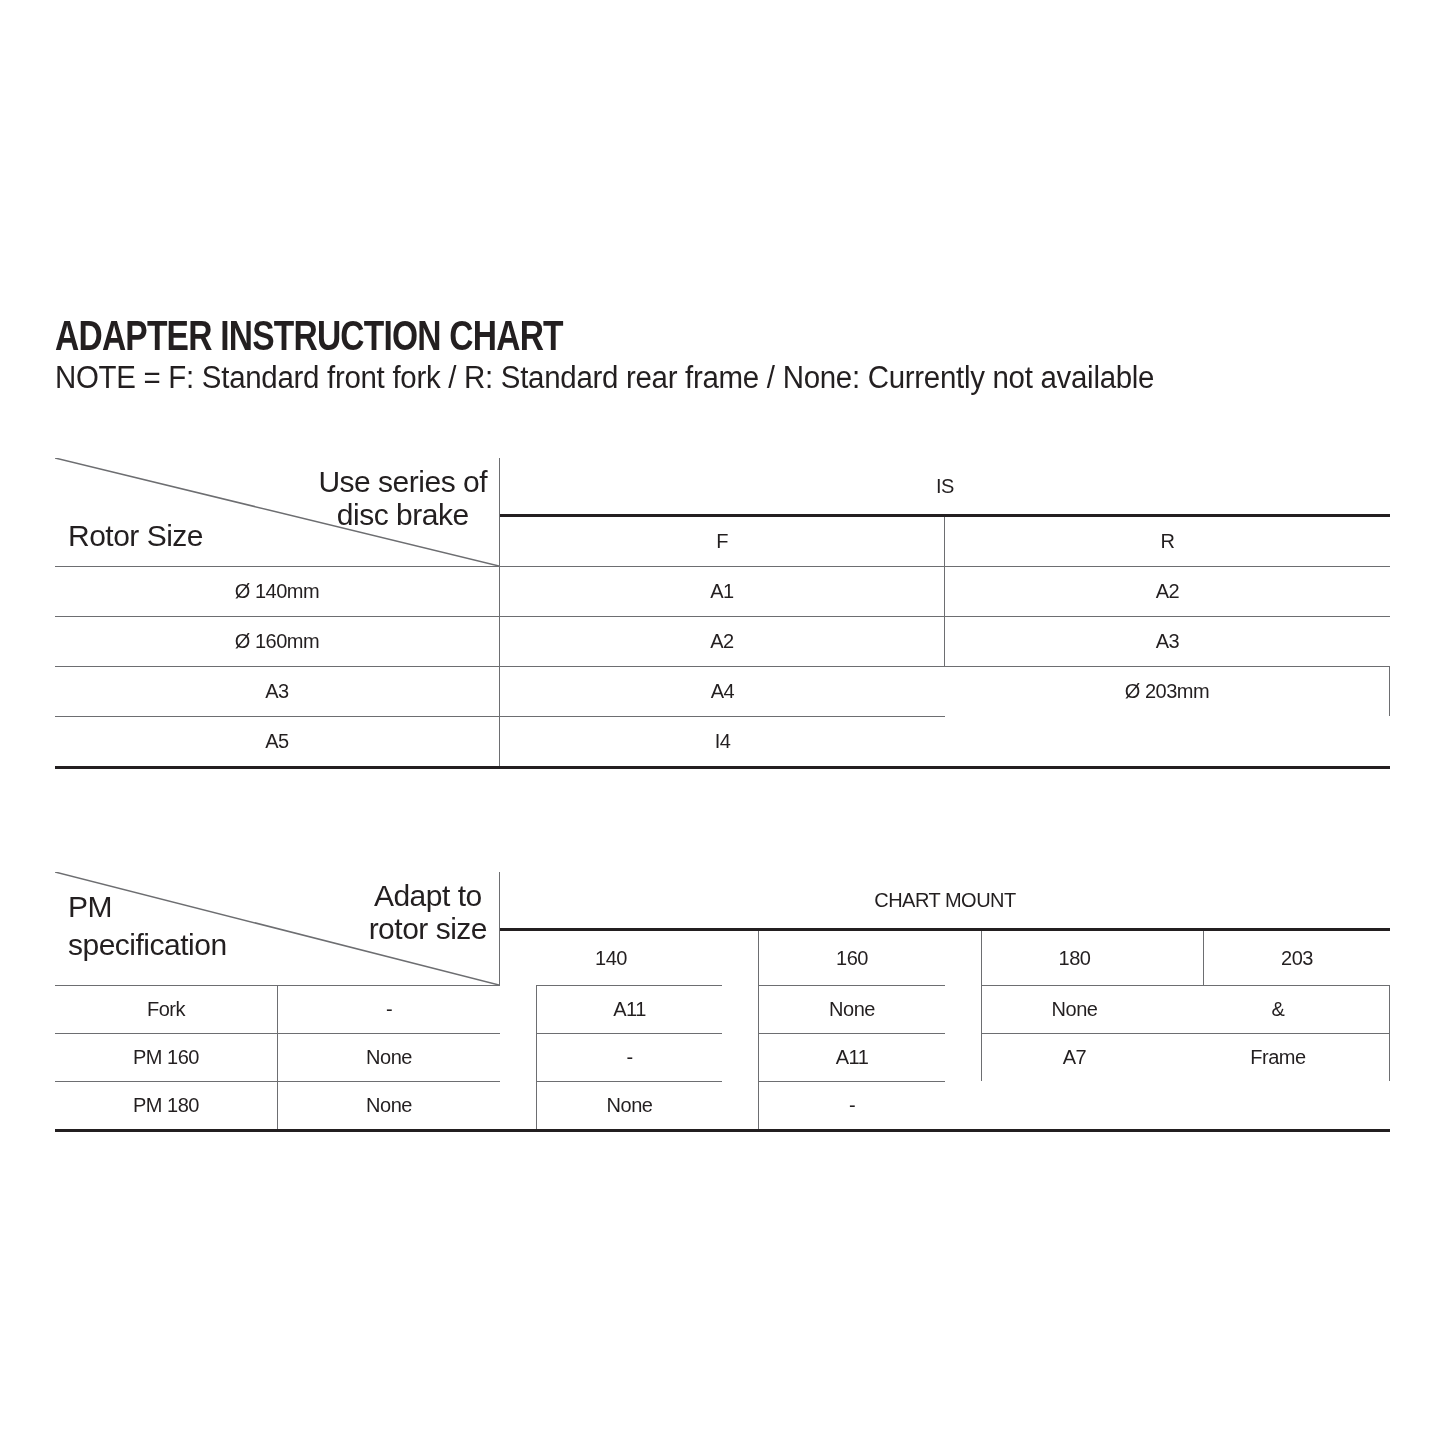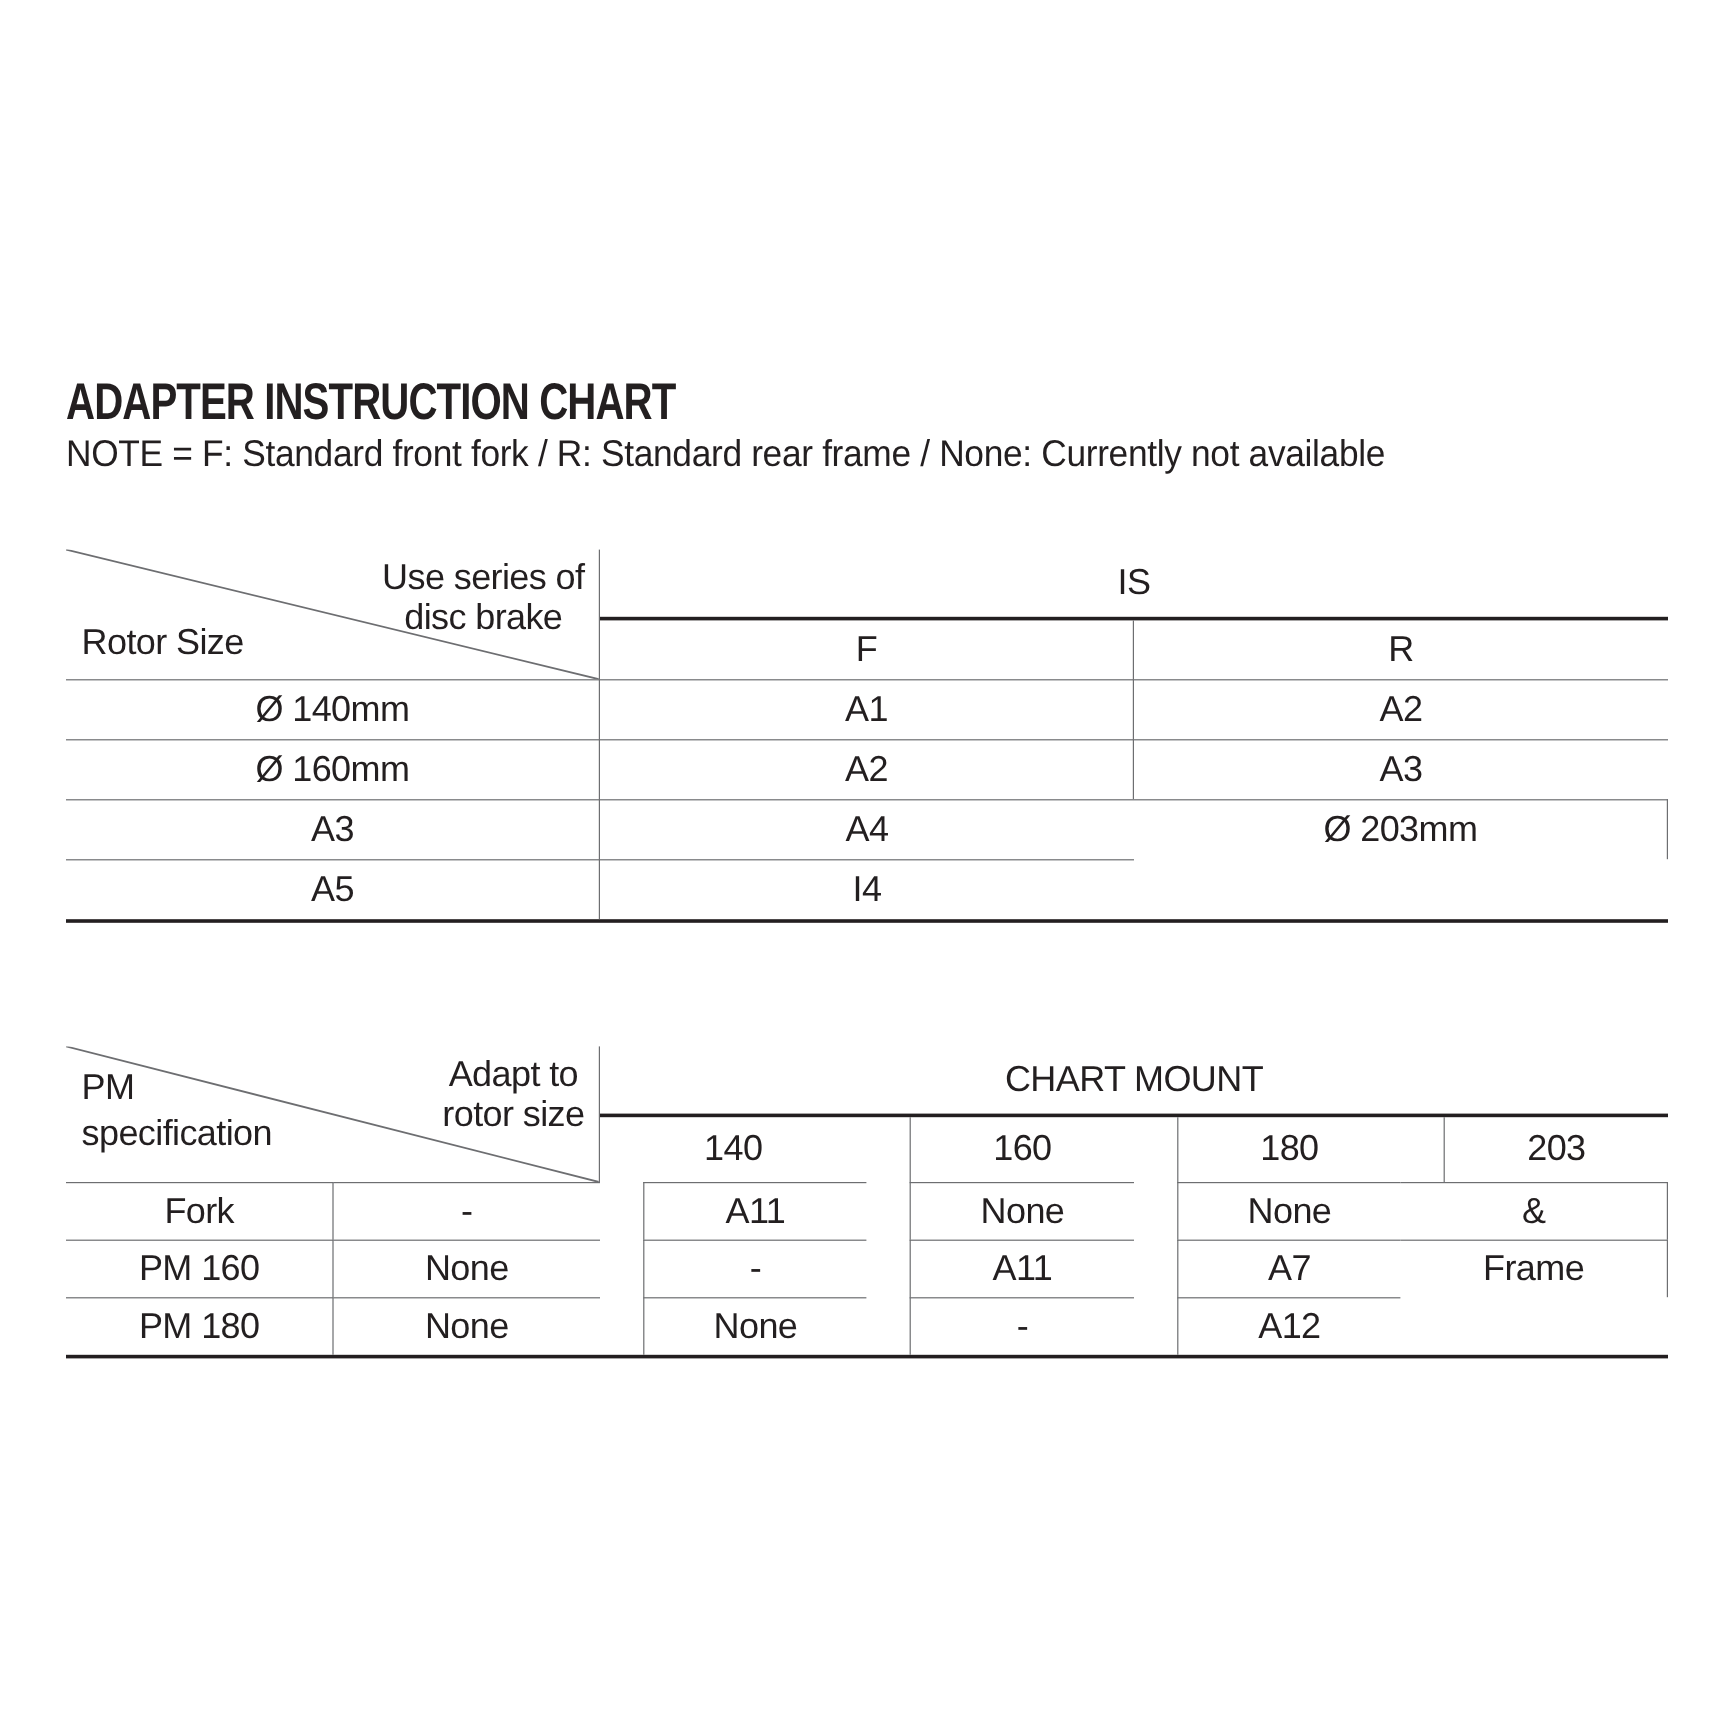--- a/index.html
+++ b/index.html
@@ -15,21 +15,21 @@
     position:absolute;left:55px;top:360px;font-size:31px;white-space:nowrap;
     letter-spacing:-0.3px;transform:scaleX(0.95);transform-origin:0 50%;
   }
   .tbl{position:absolute;display:grid;border-bottom:3px solid #231f20;}
   #t1{left:55px;top:458px;width:1335px;grid-template-columns:445px 445px 445px;
       grid-template-rows:59px 49px 50px 50px 50px 50px;}
   #t2{left:55px;top:872px;width:1335px;grid-template-columns:223px 222px 222px 223px 222px 223px;
       grid-template-rows:59px 54px 48px 48px 48px;}
   .cell{
     display:flex;align-items:center;justify-content:center;
-    font-size:30px;letter-spacing:-0.5px;box-sizing:border-box;white-space:nowrap;
+    font-size:20px;letter-spacing:-0.5px;box-sizing:border-box;white-space:nowrap;
   }
   .br{border-right:1.5px solid #6d6e71;}
   .bl{border-left:1.5px solid #6d6e71;margin-left:36px;}
   .bt{border-top:1.5px solid #6d6e71;}
   .bb3{border-bottom:3px solid #231f20;}
   .corner{position:relative;box-sizing:border-box;}
   .corner svg{position:absolute;left:0;top:0;width:100%;height:100%;display:block;}
   .corner .tr{position:absolute;top:7px;right:12px;text-align:center;line-height:33px;font-size:30px;letter-spacing:-0.5px;}
   .corner .blft{position:absolute;left:13px;bottom:12px;text-align:left;line-height:37px;font-size:30px;letter-spacing:-0.5px;}
   .corner .tlft{position:absolute;left:13px;top:16px;text-align:left;line-height:38px;font-size:30px;letter-spacing:-0.5px;}
@@ -106,14 +106,13 @@
   <div class="cell bt">None</div>
   <div class="cell bt bl">-</div>
   <div class="cell bt bl">A11</div>
   <div class="cell bt bl">A7</div>
 
   <div class="cell br bt">Frame</div>
   <div class="cell br bt">PM 180</div>
   <div class="cell bt">None</div>
   <div class="cell bt bl">None</div>
   <div class="cell bt bl">-</div>
-  <div class="cell bt bl">A12</div>
 </div>
 
 </body></html>

